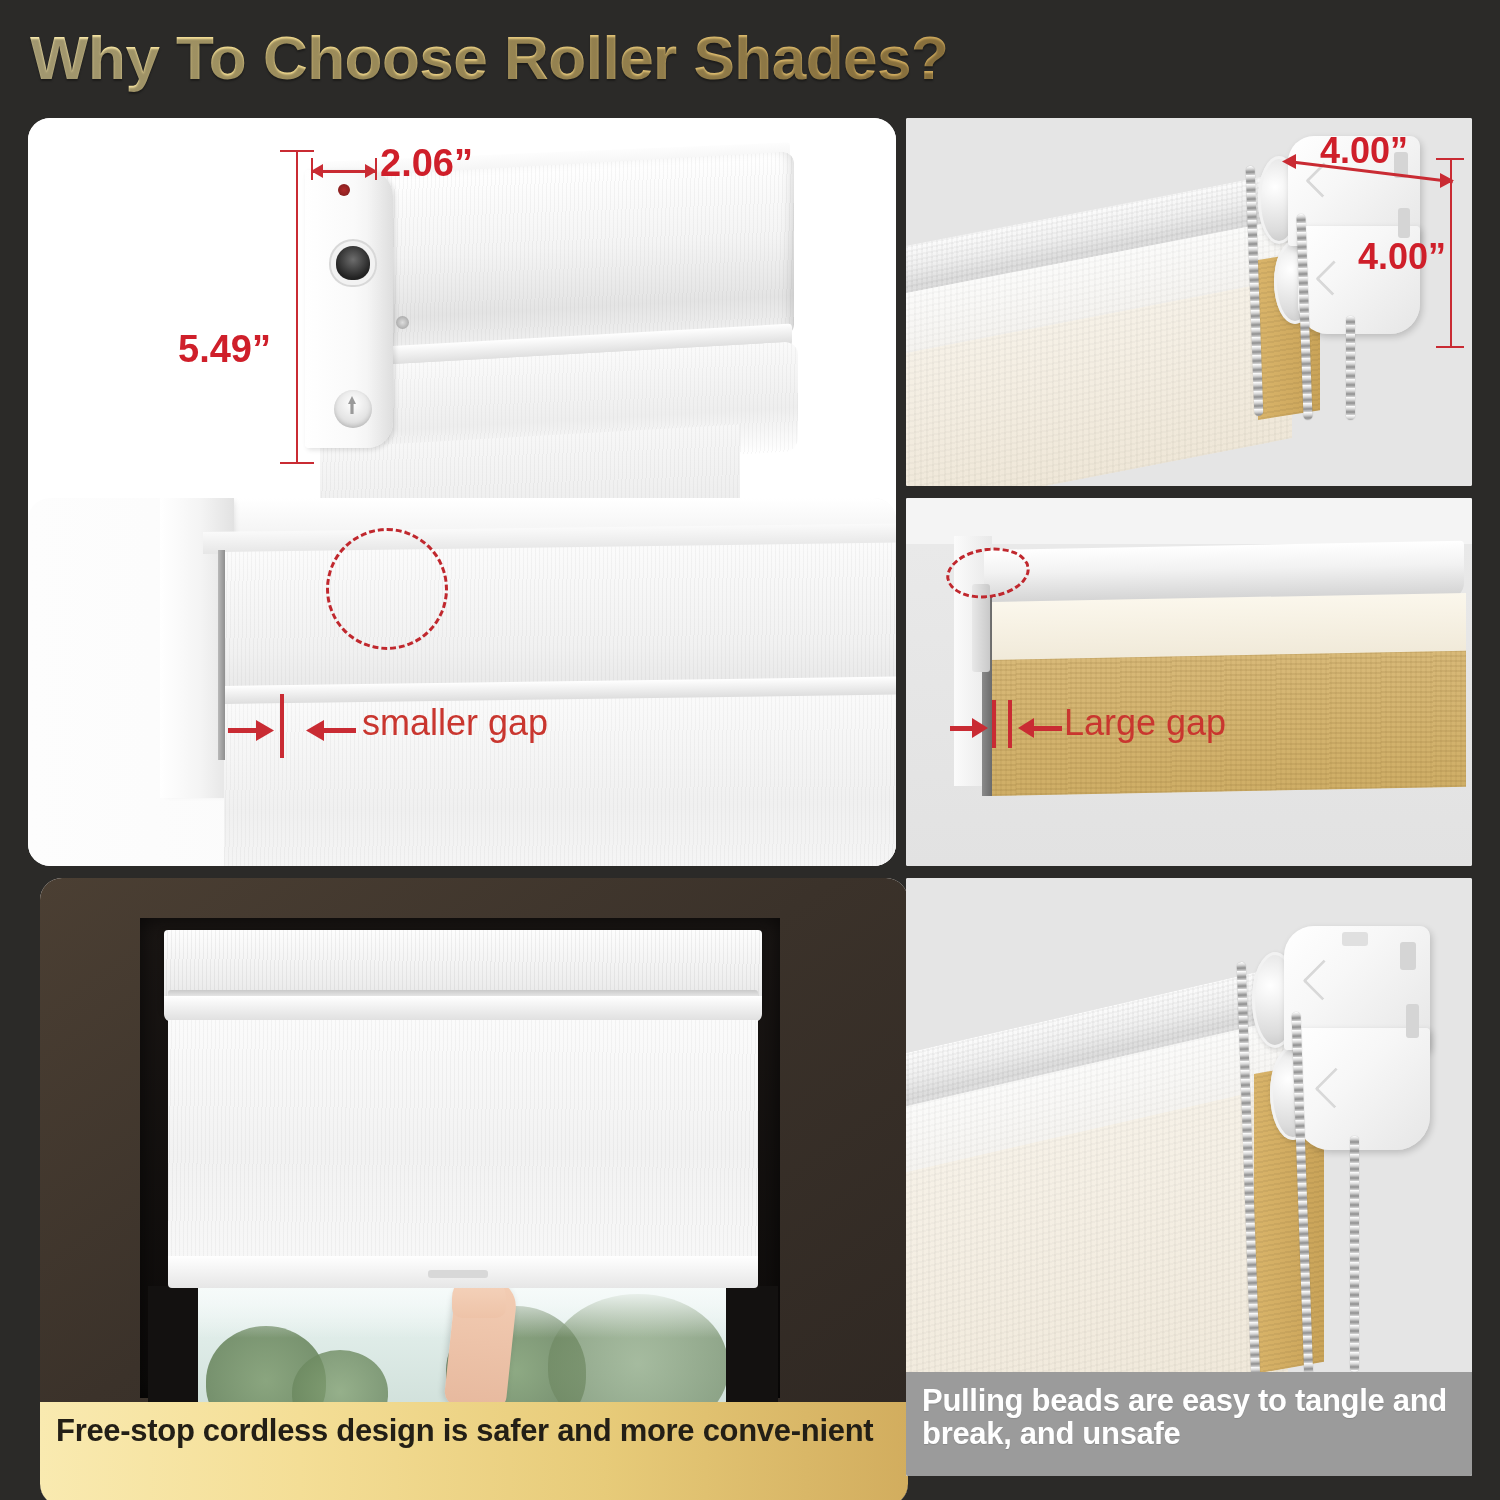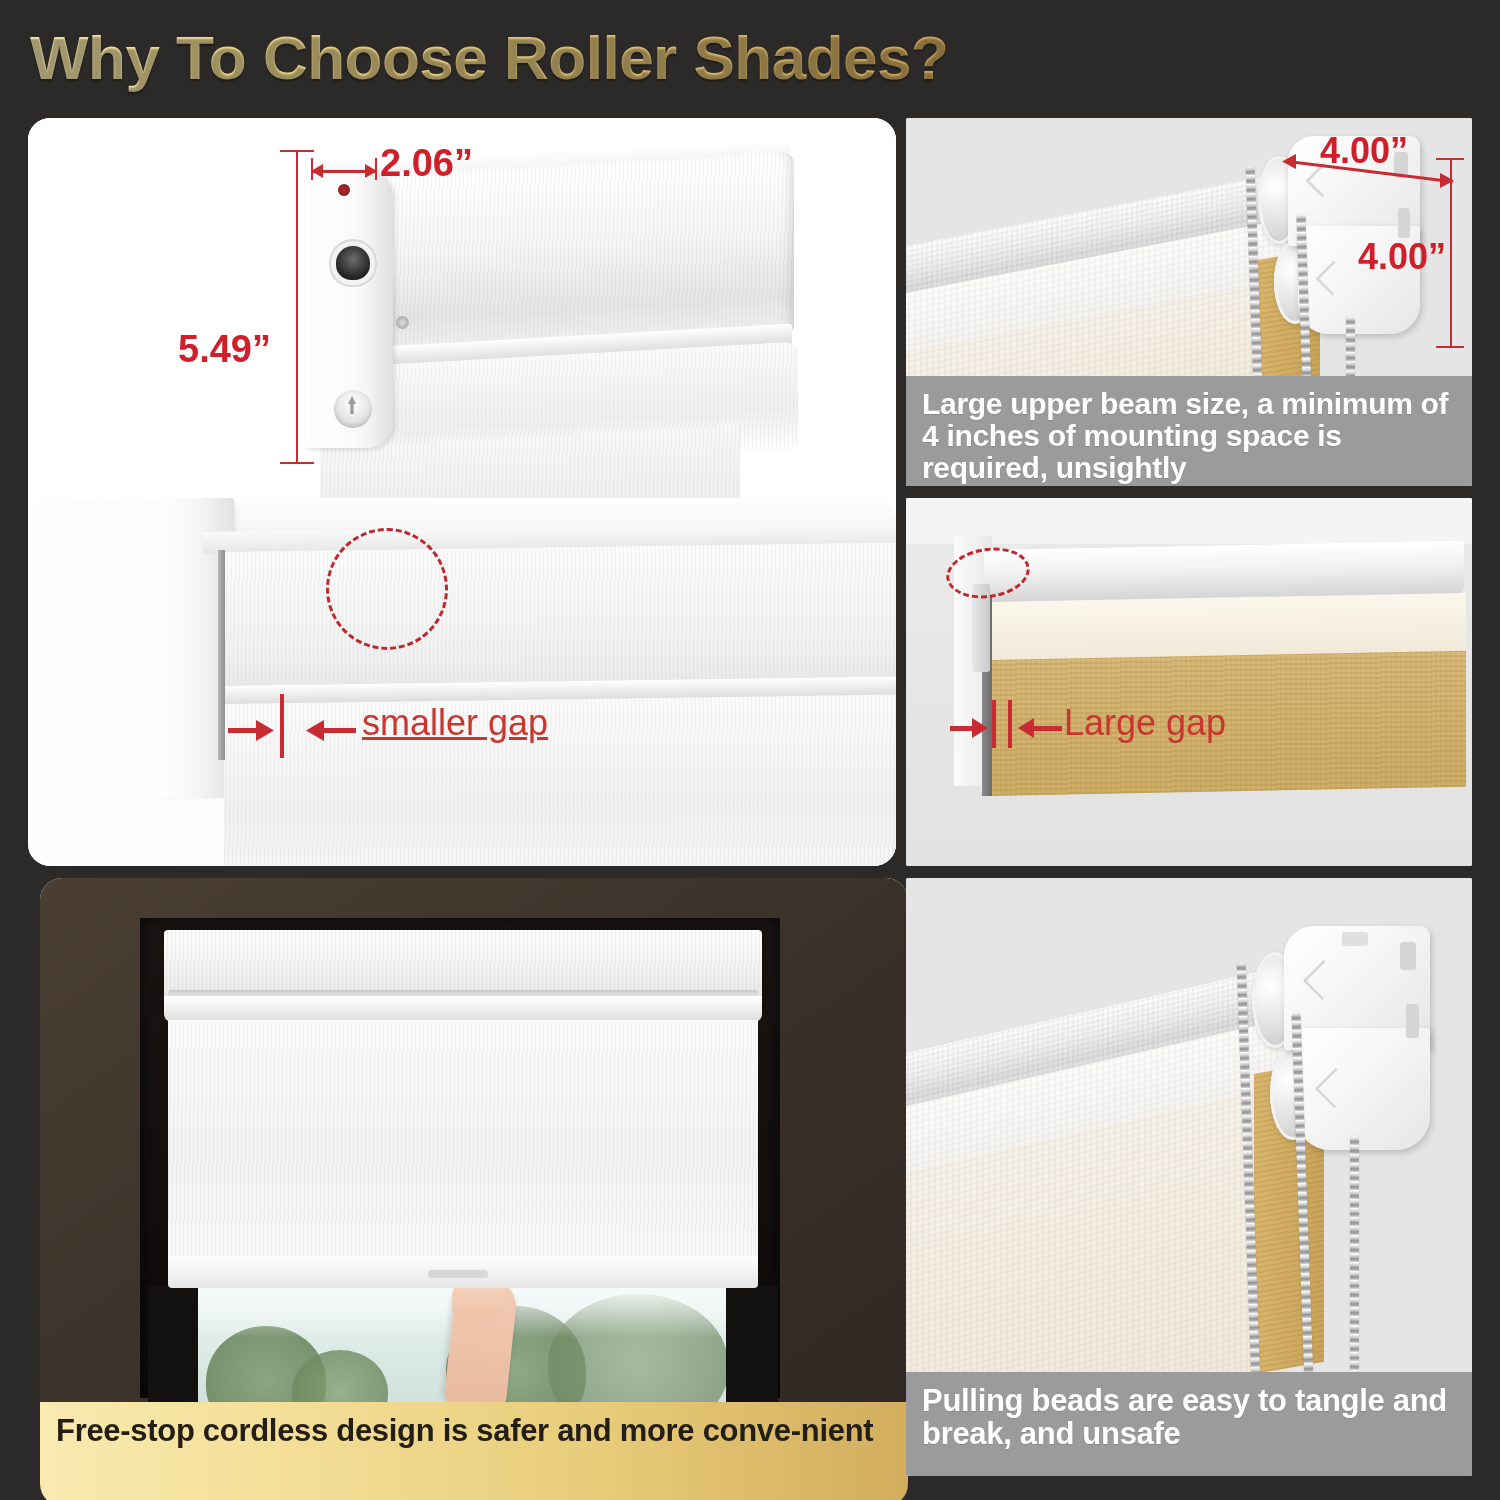--- a/index.html
+++ b/index.html
@@ -383,42 +383,41 @@
     <div class="dline" style="left:382px;top:42px;width:166px;height:3px;transform:rotate(7deg);transform-origin:left center;"></div>
     <div class="dline" style="left:376px;top:36px;width:14px;height:15px;clip-path:polygon(0 50%,100% 0,100% 100%);"></div>
     <div class="dline" style="left:534px;top:55px;width:14px;height:15px;clip-path:polygon(100% 50%,0 0,0 100%);"></div>
     <div class="dim" style="left:414px;top:12px;font-size:36px;">4.00”</div>
 
     <div class="dline" style="left:544px;top:40px;width:2px;height:190px;"></div>
     <div class="dline" style="left:530px;top:40px;width:28px;height:2px;"></div>
     <div class="dline" style="left:530px;top:228px;width:28px;height:2px;"></div>
     <div class="dim" style="left:452px;top:118px;font-size:36px;">4.00”</div>
   </div>
-  <div class="cap bad">Large upper beam size, a minimum of 4 inches of mounting space is required, unsightly</div>
 </div>
 
 <div class="panel p3">
   <div class="photo">
     <div class="w-wall"></div>
     <div class="w-frameT"></div>
     <div class="w-frameL"></div>
     <div class="w-bevel"></div>
     <div class="w-valance"></div>
     <div class="w-rail"></div>
     <div class="w-fabric"></div>
     <div class="w-gapline"></div>
 
     <div class="dashcirc" style="left:298px;top:30px;width:122px;height:122px;"></div>
 
     <div class="dline" style="left:200px;top:230px;width:34px;height:5px;"></div>
     <div class="dline" style="left:228px;top:222px;width:18px;height:21px;clip-path:polygon(100% 50%,0 0,0 100%);"></div>
     <div class="dline" style="left:252px;top:196px;width:4px;height:64px;"></div>
     <div class="dline" style="left:292px;top:230px;width:36px;height:5px;"></div>
     <div class="dline" style="left:278px;top:222px;width:18px;height:21px;clip-path:polygon(0 50%,100% 0,100% 100%);"></div>
-    <div class="anno" style="left:334px;top:204px;font-size:36px;text-decoration:underline;">smaller gap</div>
+    <div class="anno" style="left:334px;top:204px;font-size:36px;">smaller gap</div>
   </div>
 </div>
 
 <div class="panel p4">
   <div class="photo">
     <div class="c-bg"></div>
     <div style="position:absolute;left:0;top:0;width:566px;height:46px;background:#f4f4f4;"></div>
     <div class="c-frameL"></div>
     <div class="c-tube"></div>
     <div class="c-cream"></div>

